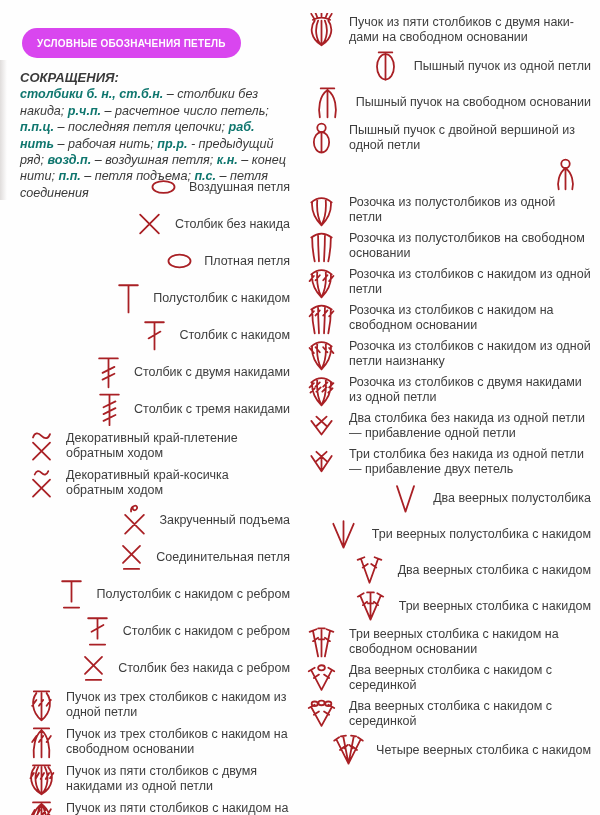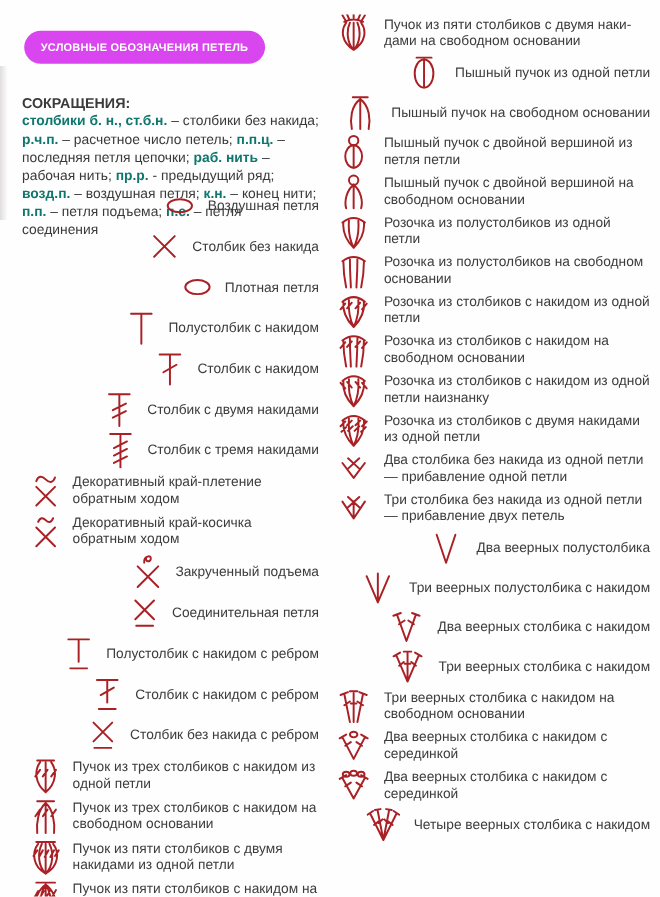--- a/index.html
+++ b/index.html
@@ -15,22 +15,22 @@
     opacity:.55;pointer-events:none;
   }
   .banner{
     position:absolute;left:22px;top:28px;
     background:#d946ef;color:#ffffff;
     border-radius:19px;padding:10px 15px 9px 15px;
     font-weight:700;font-size:10px;letter-spacing:.2px;
     white-space:nowrap;
   }
   .abbrev{
-    position:absolute;left:20px;top:86px;width:270px;
-    font-size:12.6px;line-height:16.4px;
+    position:absolute;left:20px;top:70px;width:270px;
+    font-size:12.6px;line-height:16.4px;font-style:italic;
   }
   .abbrev .hd{font-weight:700;font-size:13px;}
   .abbrev b{font-weight:700;color:#0f766e;}
   .col{position:absolute;display:flex;flex-direction:column;align-items:flex-end;}
   .col-left{left:16px;top:170px;width:276px;}
   .col-right{left:293px;top:13px;width:300px;}
   .row{display:flex;align-items:center;margin-bottom:3px;min-height:28px;}
   .col-right .row{margin-bottom:2px;}
   .glyph{flex:0 0 50px;display:flex;justify-content:center;align-items:center;}
   .col-right .glyph{flex:0 0 56px;}
@@ -357,29 +357,28 @@
         </svg>
       </span>
       <span class="label">Пышный пучок на свободном основании</span>
     </div>
     <div class="row">
       <span class="glyph">
         <svg viewBox="0 0 36 40">
           <use href="#sym-puff-double-closed"></use>
         </svg>
       </span>
-      <span class="label">Пышный пучок с двойной вершиной из петля петли</span>
+      <span class="label">Пышный пучок с двойной вершиной из одной петли</span>
     </div>
     <div class="row">
       <span class="glyph">
         <svg viewBox="0 0 36 40">
           <use href="#sym-puff-double-open"></use>
         </svg>
       </span>
-      <span class="label">Пышный пучок с двойной вершиной на свободном основании</span>
     </div>
     <div class="row">
       <span class="glyph">
         <svg viewBox="0 0 36 40">
           <use href="#sym-rose-half-closed"></use>
         </svg>
       </span>
       <span class="label">Розочка из полустолбиков из одной петли</span>
     </div>
     <div class="row">

